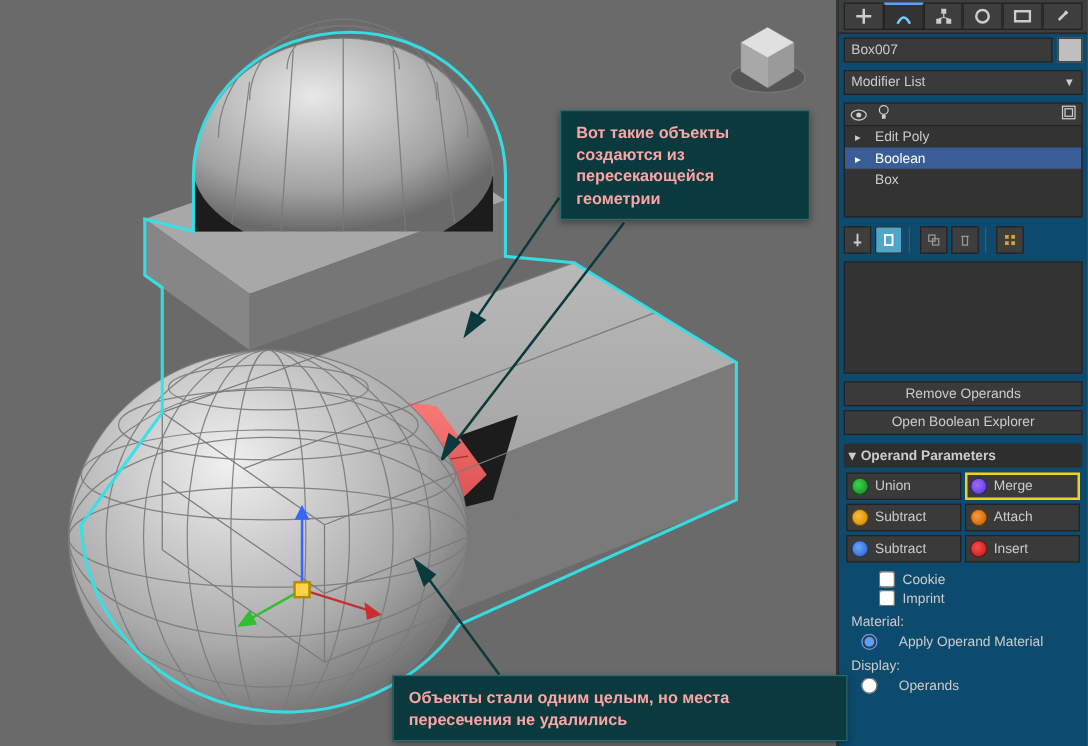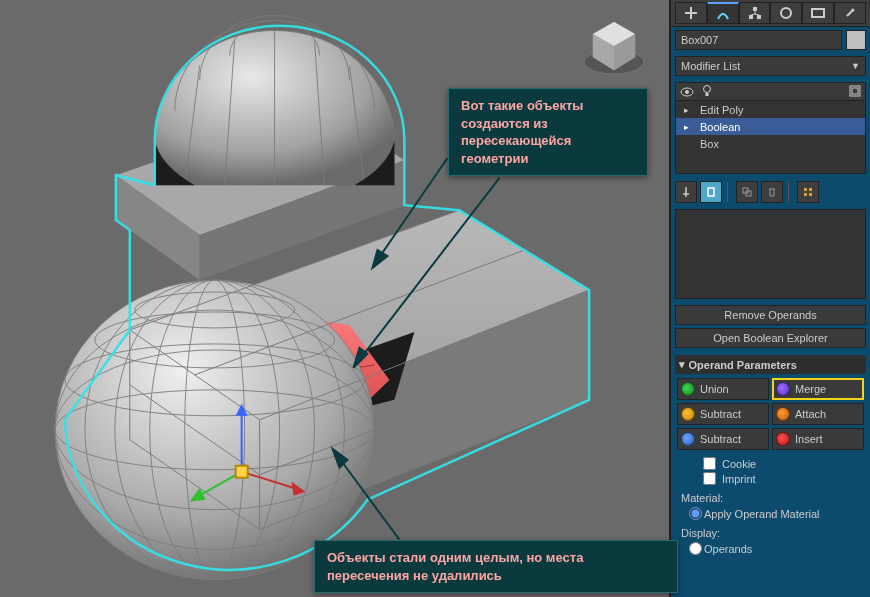--- a/index.html
+++ b/index.html
@@ -185,21 +185,21 @@
   .ic-merge { background: radial-gradient(circle at 40% 40%, #9a6cff, #5a2fcb); }
   .ic-intersect { background: radial-gradient(circle at 40% 40%, #ffbf3a, #c47f00); }
   .ic-attach { background: radial-gradient(circle at 40% 40%, #ff9a3a, #b85a00); }
   .ic-subtract { background: radial-gradient(circle at 40% 40%, #6aa6ff, #2a5bbf); }
   .ic-insert { background: radial-gradient(circle at 40% 40%, #ff4a4a, #b51a1a); }
   .chk-list { padding: 2px 2px 2px 28px; }
   .chk-row { display: flex; align-items: center; gap: 6px; padding: 1px 0; }
   .chk-row input { accent-color: #5aa0ff; }
   .section-lbl { padding: 4px 2px 0 6px; }
   .radio-list { padding: 2px 2px 2px 14px; }
-  .radio-row { display: flex; align-items: center; gap: 2px; padding: 1px 0; }
+  .radio-row { display: flex; align-items: center; gap: 17px; padding: 1px 0; }
   .radio-row input { accent-color: #5aa0ff; }
 </style>
 </head>
 <body>
 
 <div class="viewport">
   <svg class="scene" viewBox="0 0 670 597">
     <defs>
       <radialGradient id="sph1" cx="40%" cy="30%" r="70%">
         <stop offset="0%" stop-color="#e8e8e8"></stop>

